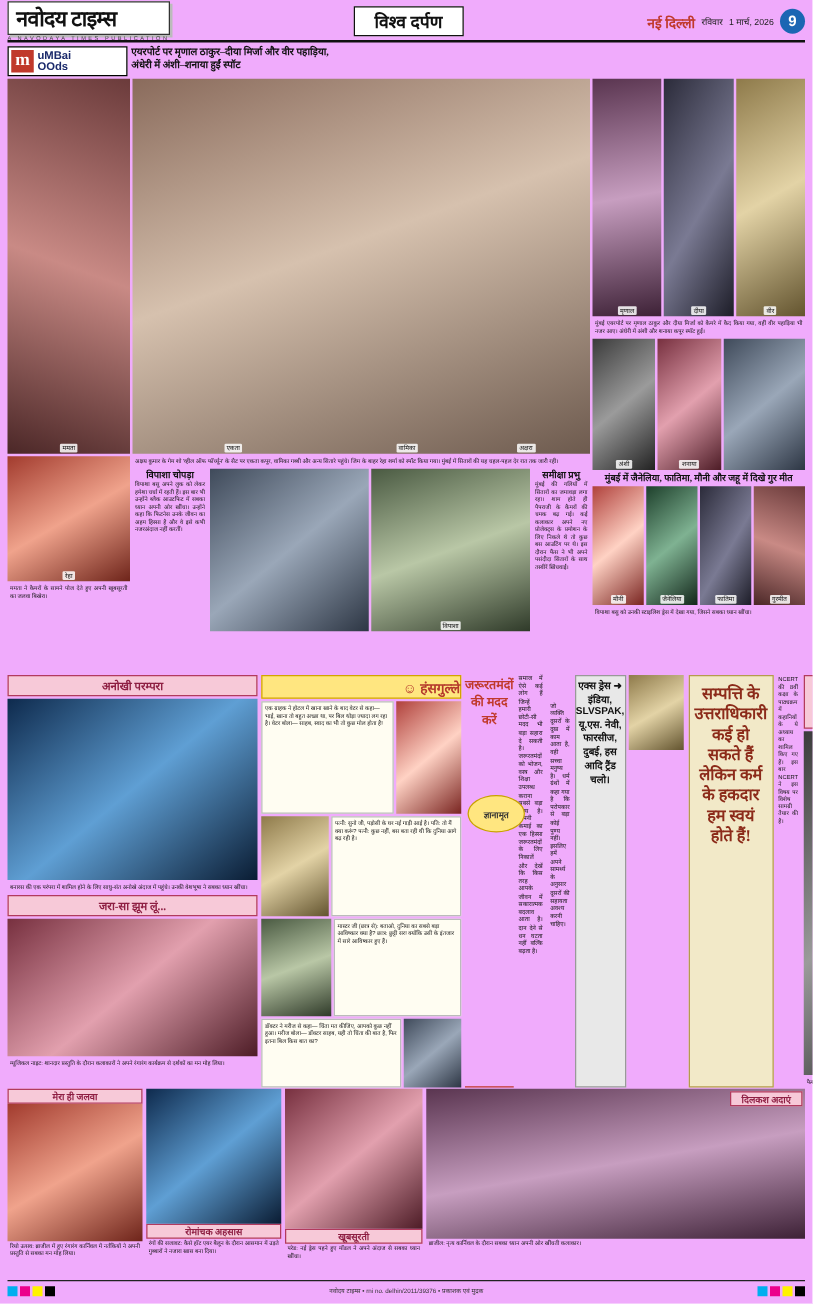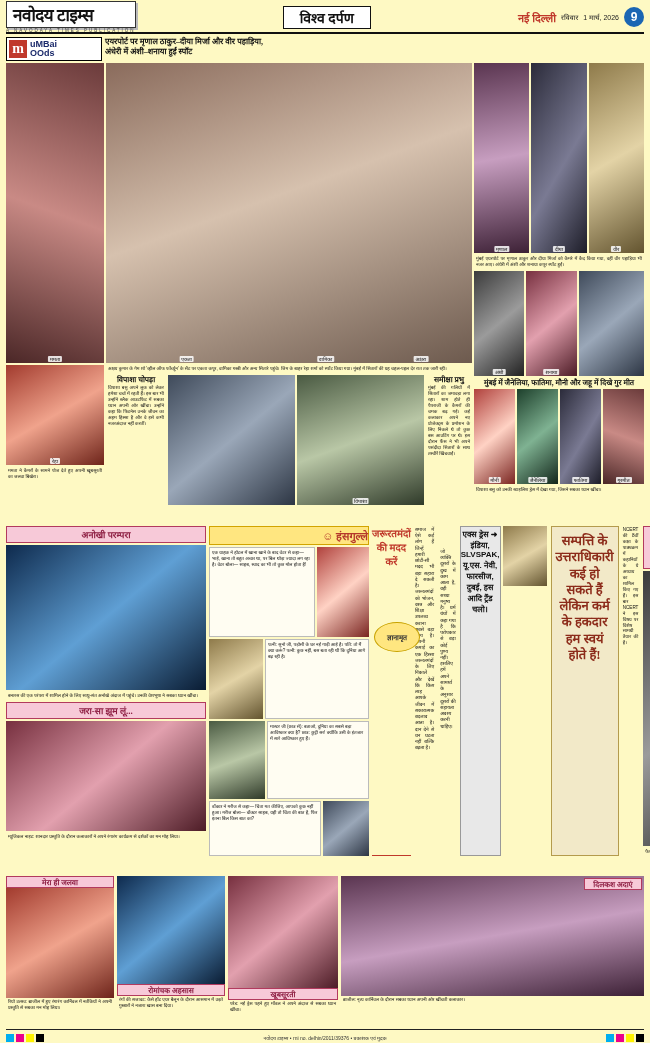--- a/index.html
+++ b/index.html
@@ -5,21 +5,21 @@
   * { box-sizing: border-box; margin: 0; padding: 0; }
   html, body {
     width: 650px; height: 1043px;
     background: #ffffff;
     font-family: "Liberation Sans", sans-serif;
     overflow: hidden;
   }
   .page {
     position: relative;
     width: 650px; height: 1043px;
-    background: #fef9c3;
+    background: #f0abfc;
     padding: 4px 6px 4px 6px;
   }
 
   
   .masthead {
     display: flex; align-items: center; justify-content: space-between;
     height: 30px; border-bottom: 2px solid #111; padding-bottom: 2px;
   }
   .mh-logo {
     font-family: "Liberation Serif", serif;
@@ -87,21 +87,21 @@
   .textblock {
     font-size: 4.6px; line-height: 1.3; color: #111; text-align: justify;
     padding: 1px 2px;
   }
   .subhead-red {
     font-family: "Liberation Serif", serif; font-weight: bold;
     font-size: 7.5px; color: #111; text-align: center; line-height: 1.2;
   }
 
   
-  .midstrip { display: flex; gap: 3px; margin-top: 3px; height: 330px; }
+  .midstrip { display: flex; gap: 3px; margin-top: 17px; height: 330px; }
   .ms-col1 { width: 200px; flex: 0 0 200px; display:flex; flex-direction:column; gap: 2px;}
   .ms-col2 { width: 160px; flex: 0 0 160px; display:flex; flex-direction:column; gap:2px;}
   .ms-col3 { flex: 1; display:flex; flex-direction:row; gap:2px;}
   .ms-col4 { width: 118px; flex: 0 0 118px; display:flex; flex-direction:column; gap:2px;}
 
   .banner-pink {
     background: #f7c9d8; border: 1px solid #b23a5e; color: #8e1f43;
     font-weight: bold; font-size: 9px; text-align: center; padding: 1px 0;
     font-family: "Liberation Serif", serif;
   }
@@ -130,21 +130,21 @@
     position: absolute; left: 2px; top: 96px;
   }
   .quote-box {
     background: #f2e9c8; border: 1px solid #b49b4d;
     font-family: "Liberation Serif", serif; font-weight: bold;
     color: #8c2b1a; text-align: center; font-size: 13px; line-height: 1.25;
     padding: 6px 4px;
   }
 
   
-  .botstrip { display: flex; gap: 3px; margin-top: 20px; height: 150px; }
+  .botstrip { display: flex; gap: 3px; margin-top: 1px; height: 150px; }
   .bs1 { width: 108px; flex:0 0 108px; }
   .bs2 { width: 108px; flex:0 0 108px; }
   .bs3 { width: 110px; flex:0 0 110px; }
   .bs4 { flex: 1; }
   .lbl-pink {
     background: #f7c9d8; border: 1px solid #b23a5e; color: #8e1f43;
     font-weight: bold; font-size: 7.5px; text-align: center;
     font-family: "Liberation Serif", serif;
   }
 

